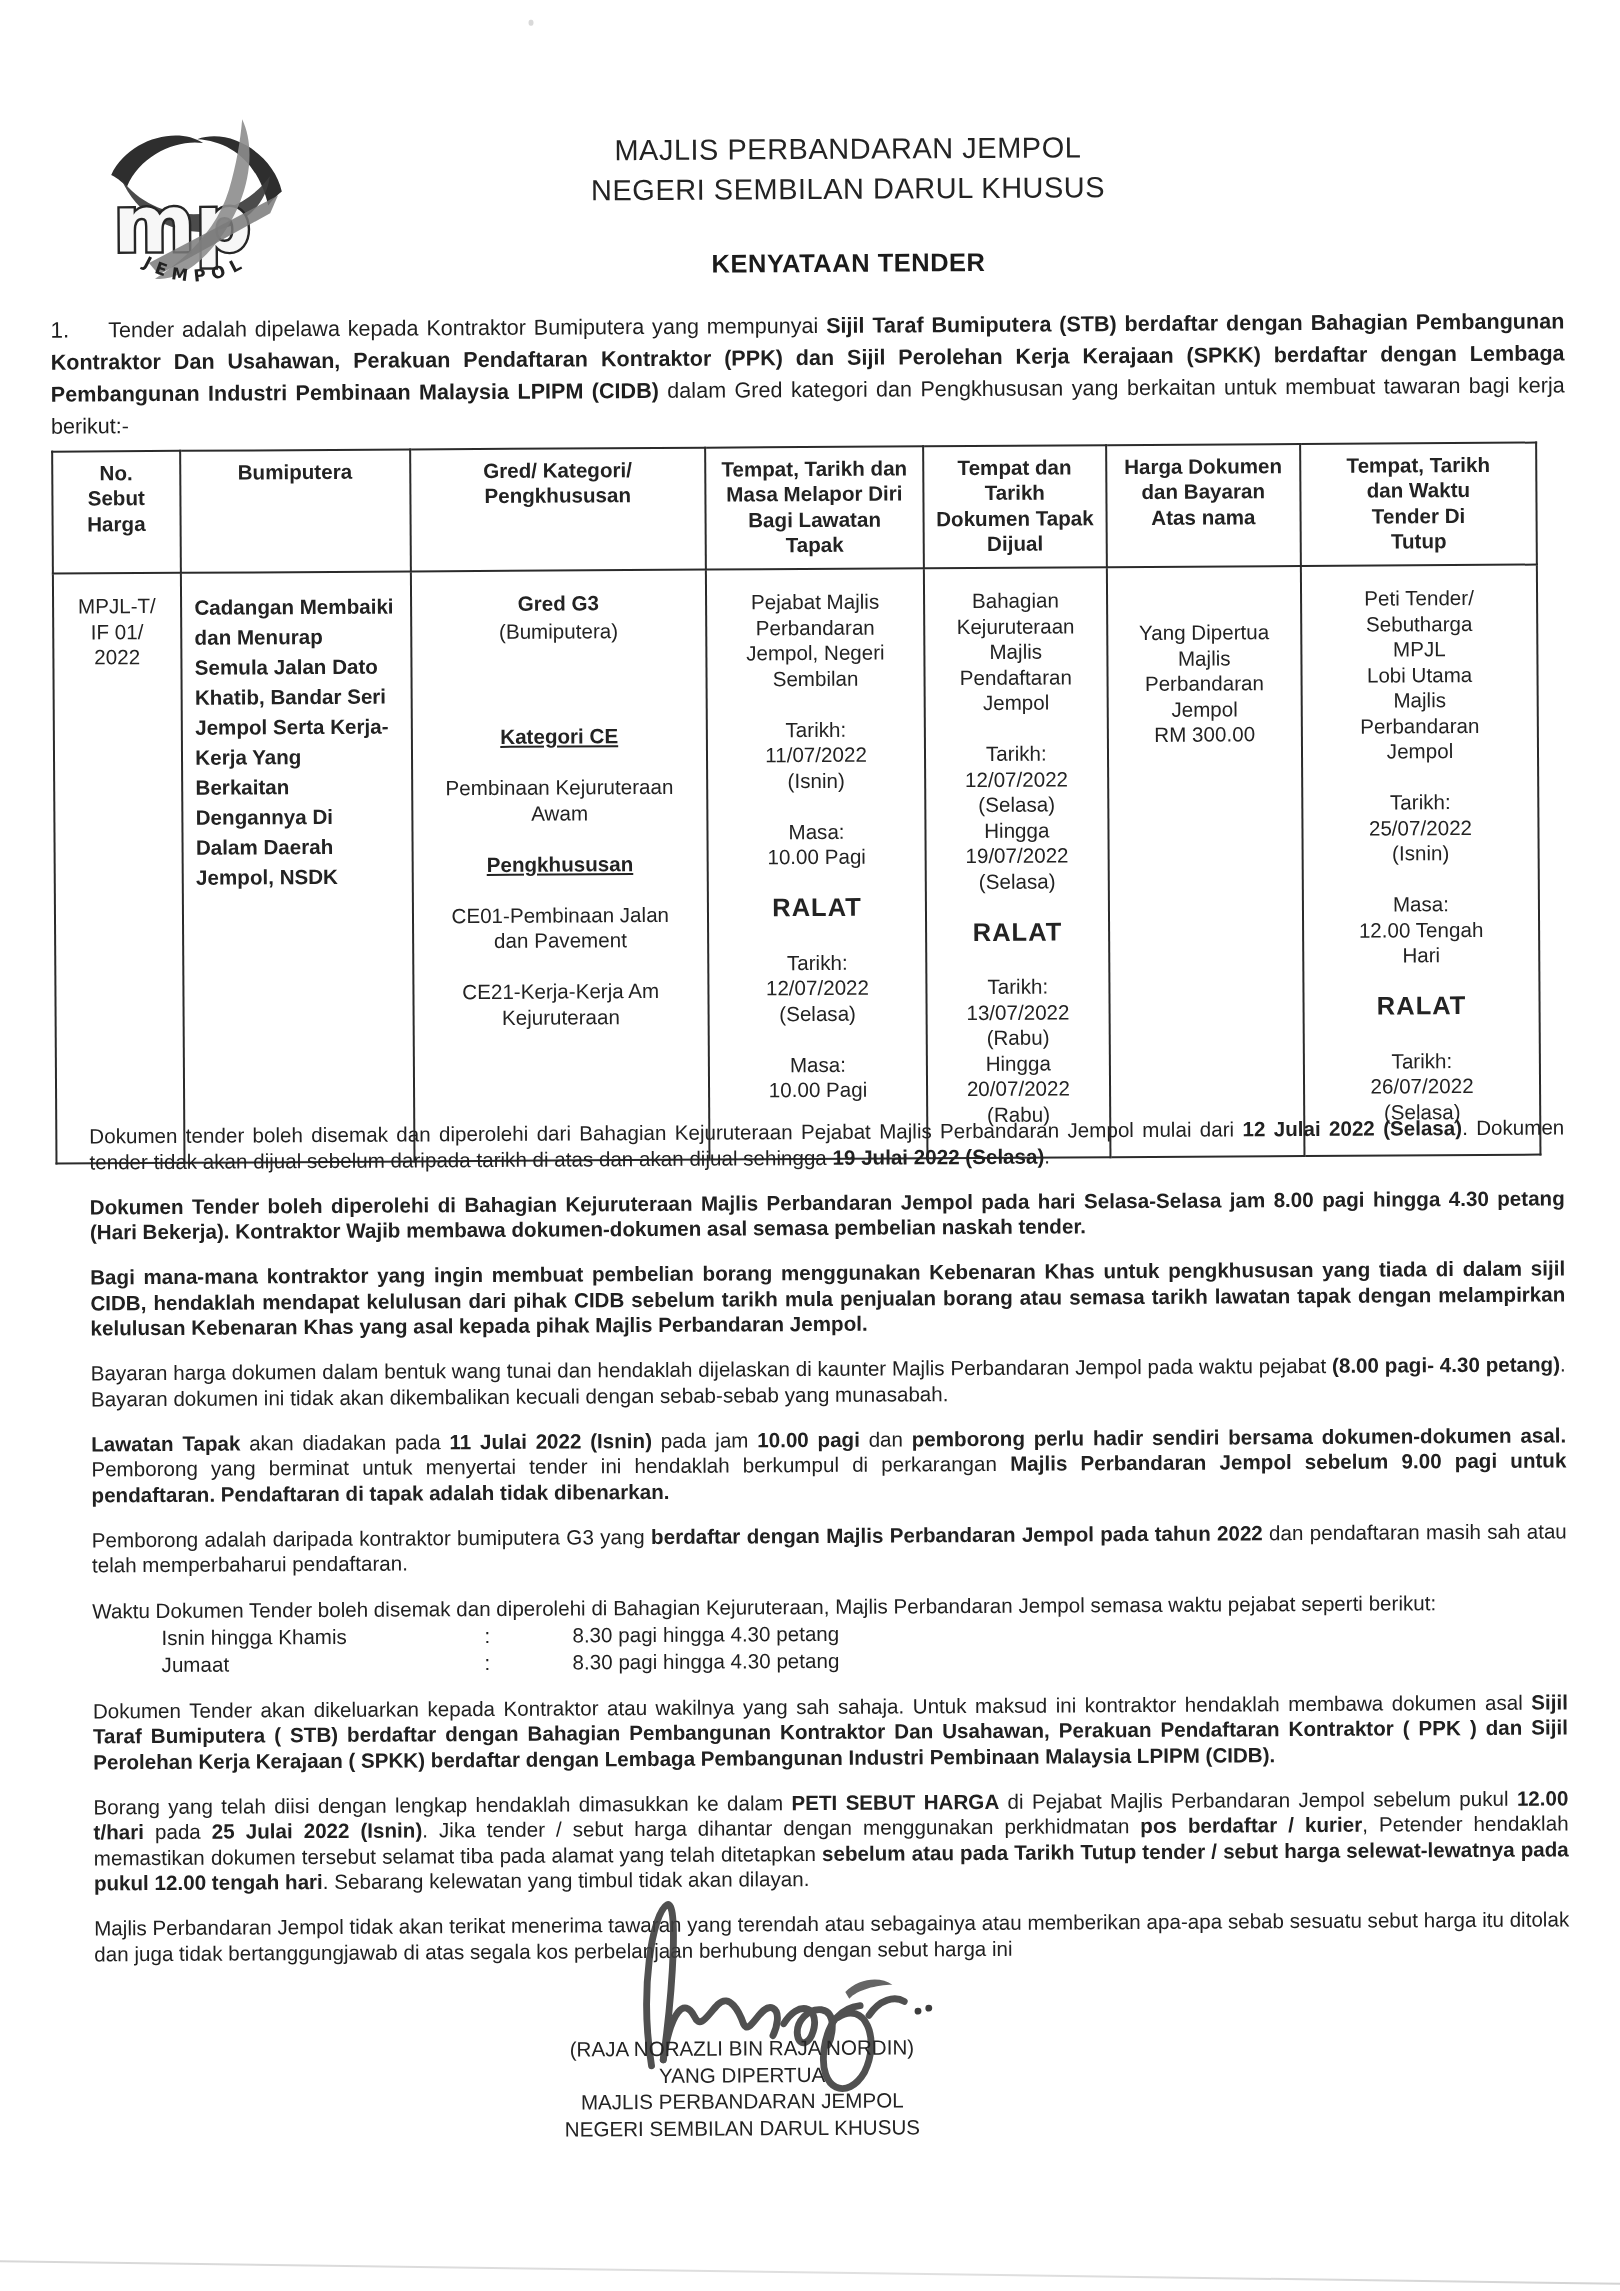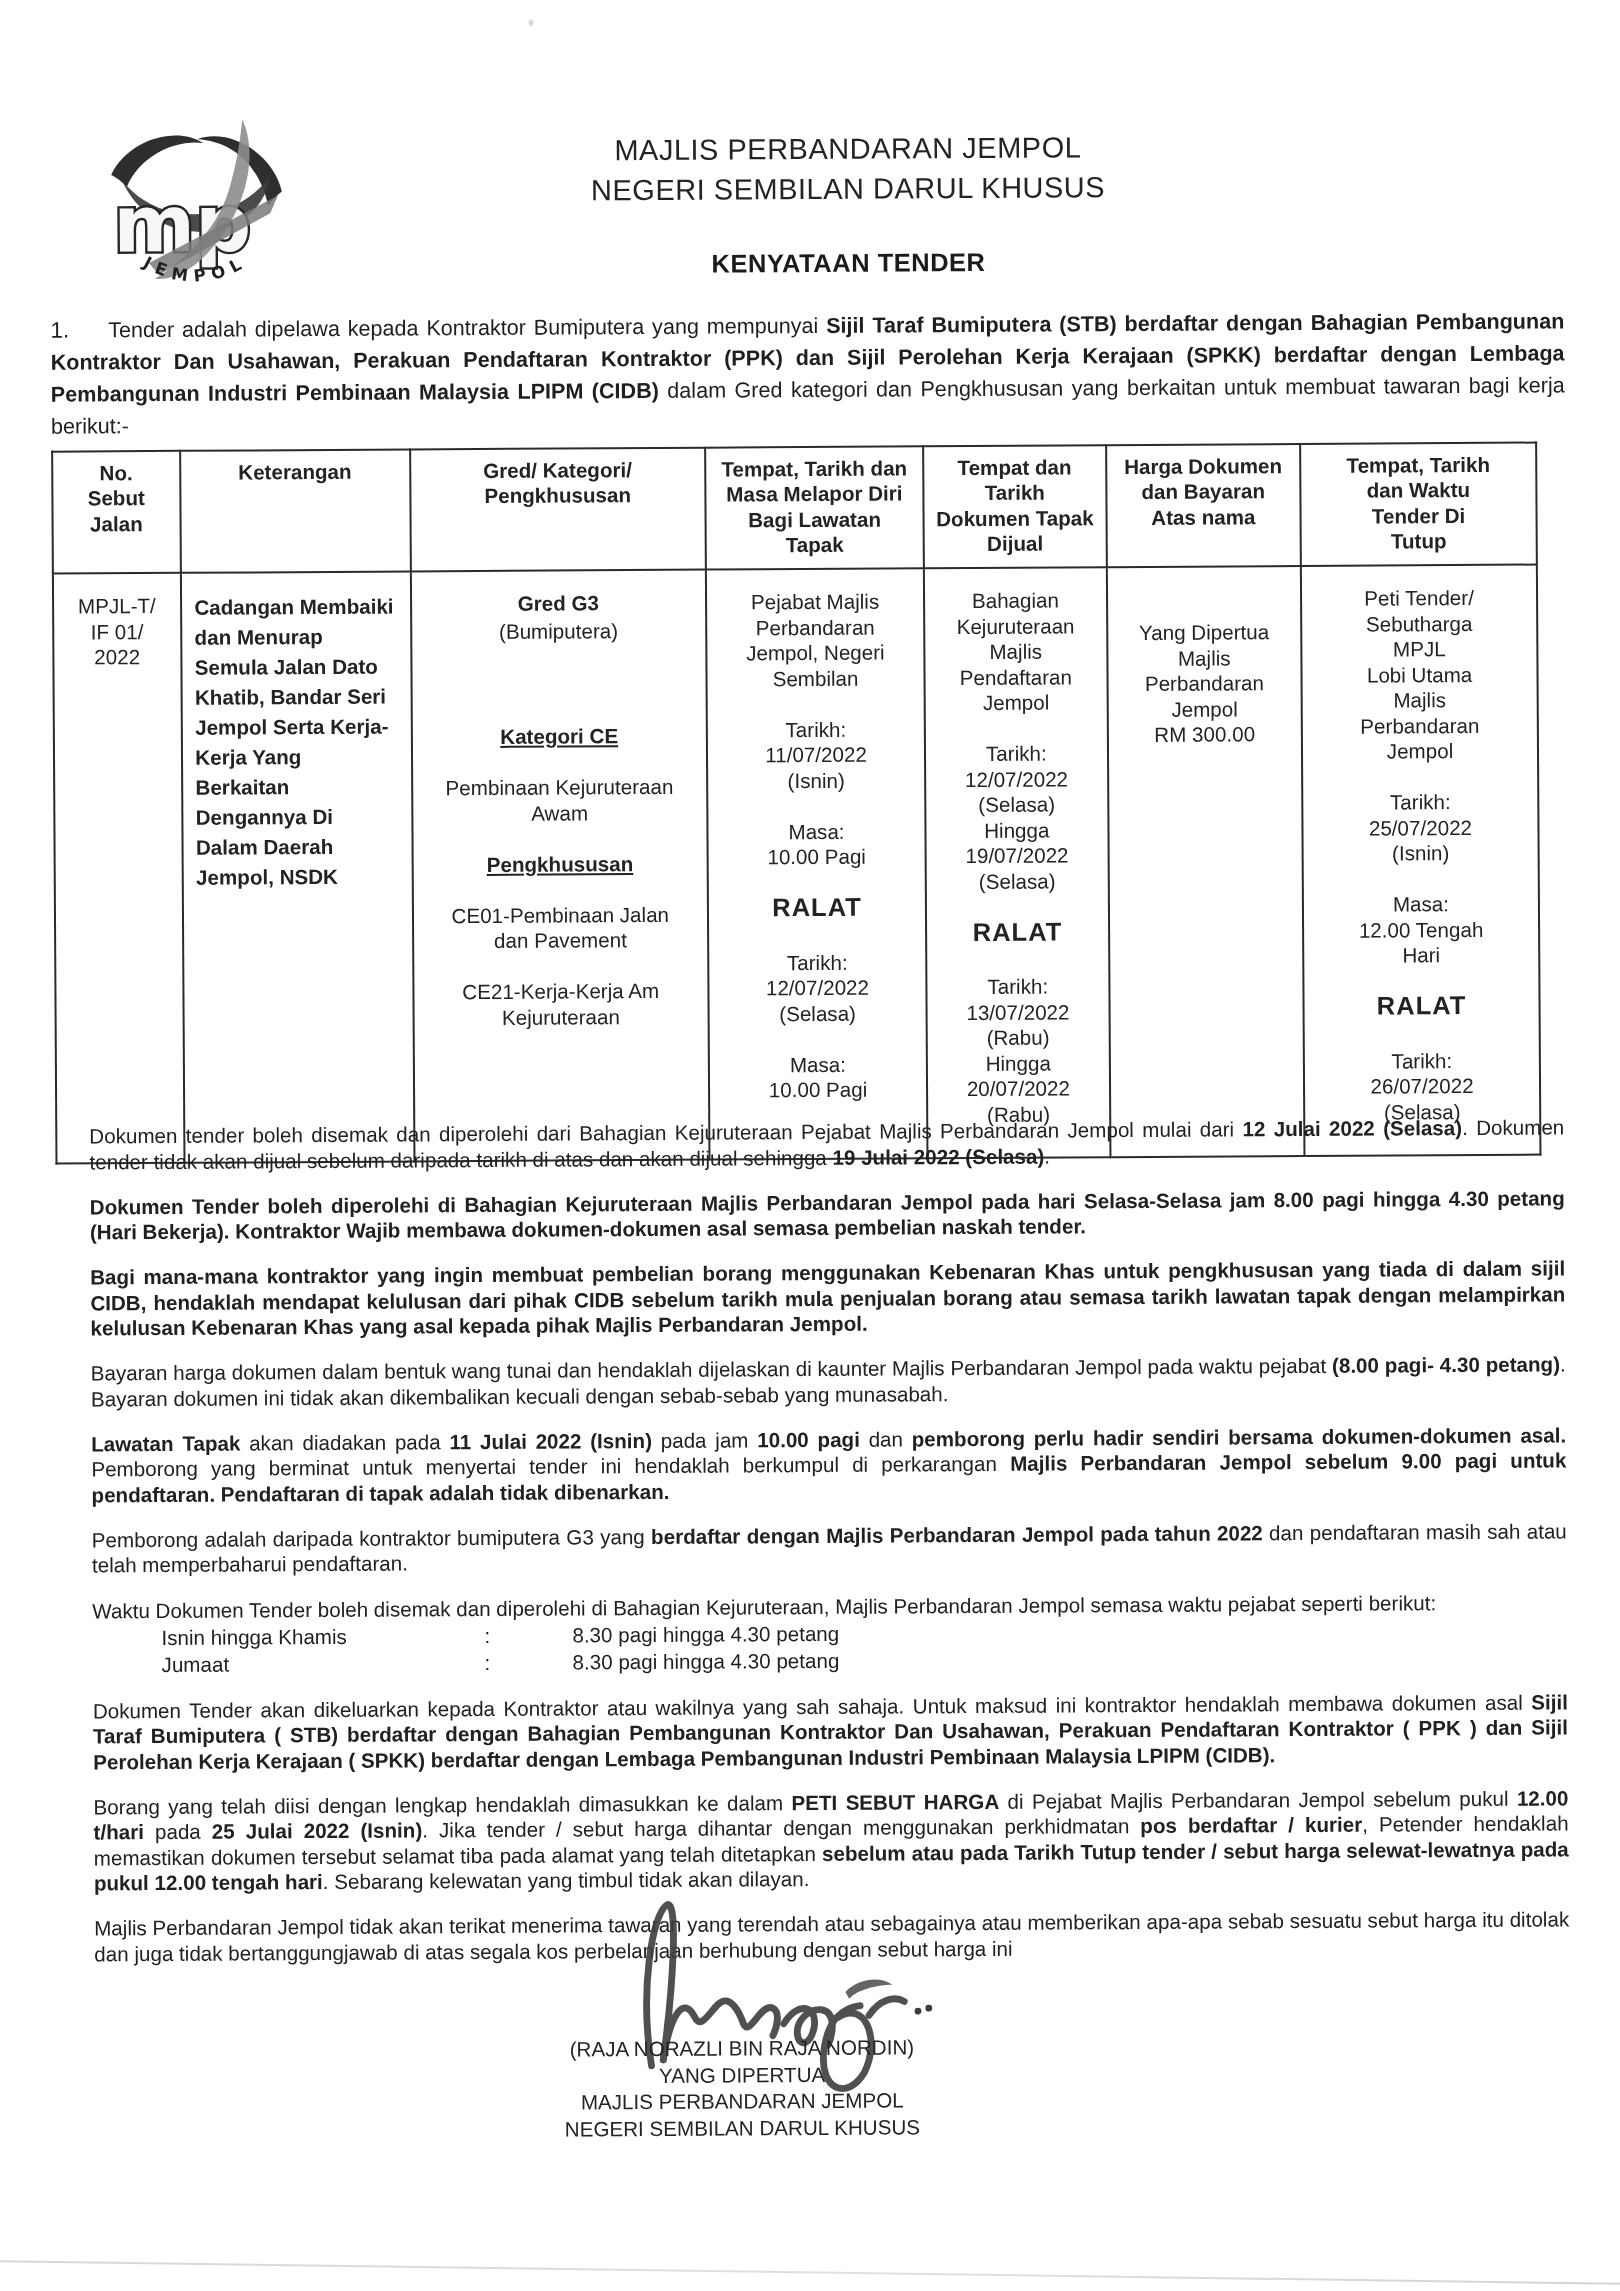--- a/index.html
+++ b/index.html
@@ -86,22 +86,22 @@
           <col style="width:19.9%">
         <col style="width:14.7%">
           <col style="width:12.3%">
           <col style="width:13.1%">
           <col style="width:15.9%">
       </colgroup>
       <thead>
         <tr>
           <th>No.
 Sebut
-Jalan</th>
-          <th>Keterangan</th>
+Harga</th>
+          <th>Bumiputera</th>
           <th>Gred/ Kategori/
 Pengkhususan</th>
           <th>Tempat, Tarikh dan
 Masa Melapor Diri
 Bagi Lawatan
 Tapak</th>
           <th>Tempat dan
 Tarikh
 Dokumen Tapak
 Dijual</th>

